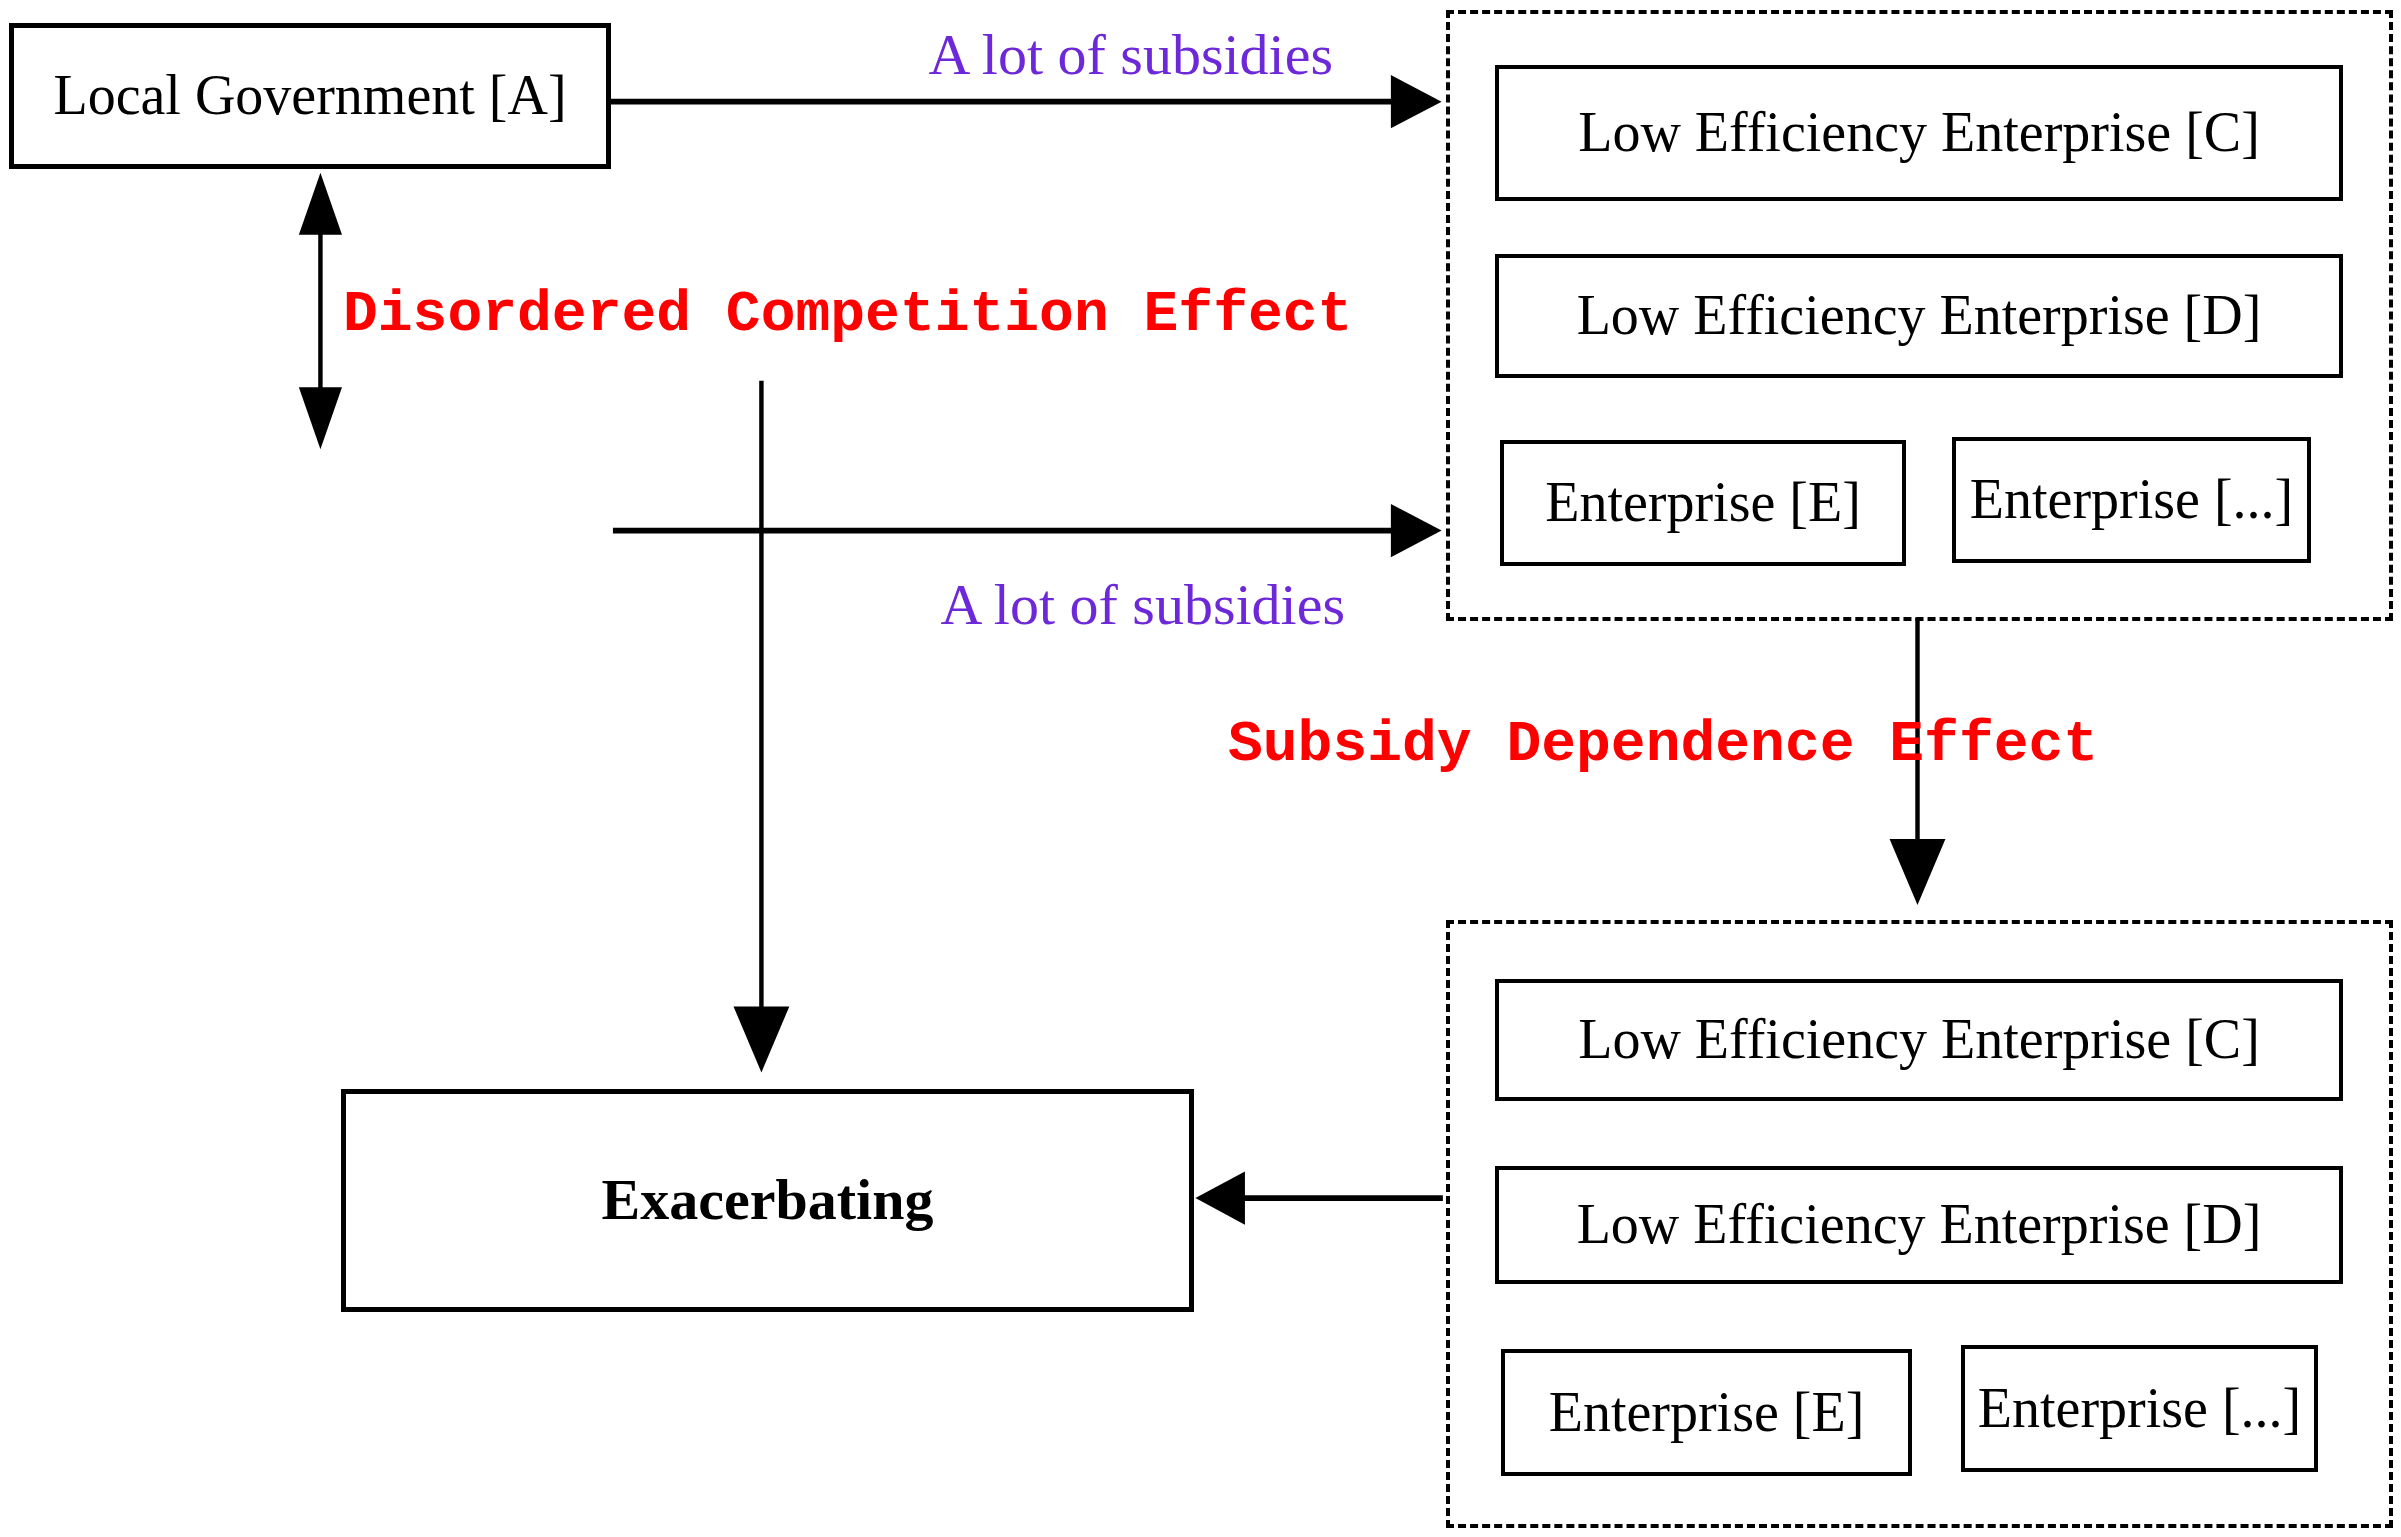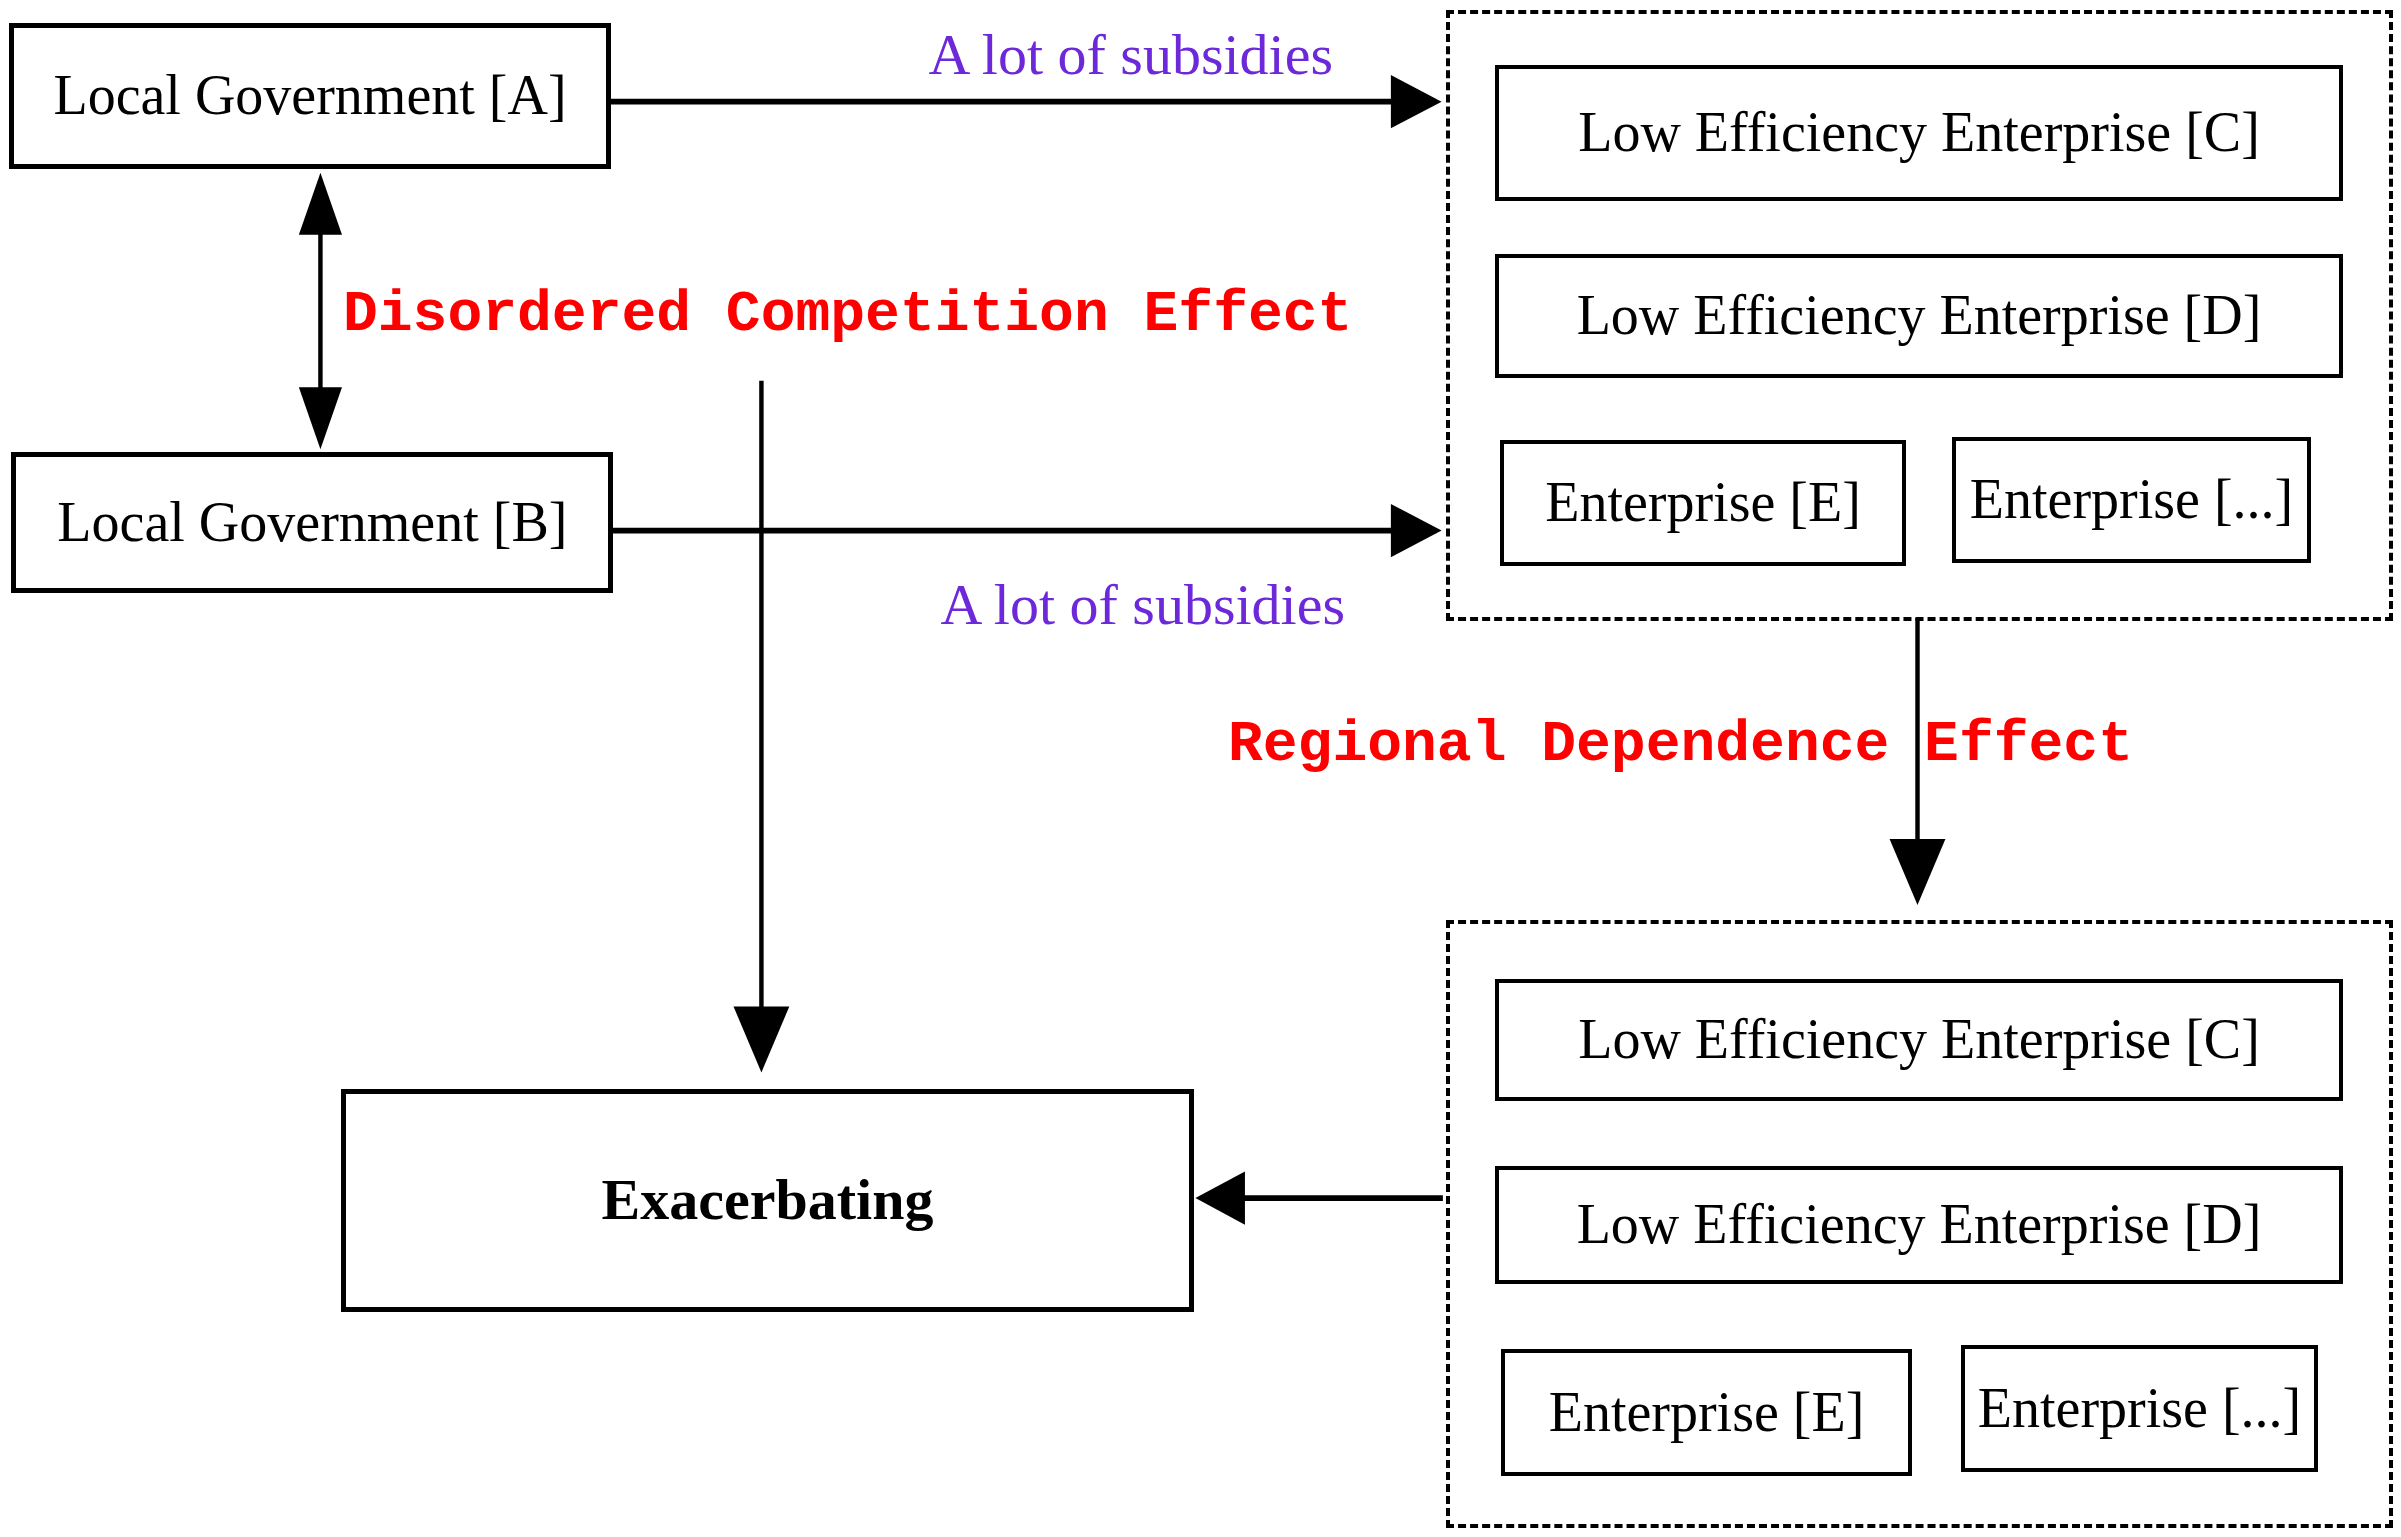--- a/index.html
+++ b/index.html
@@ -97,31 +97,28 @@
     <g>
       <line x1="1950" y1="1888" x2="2274" y2="1888" stroke-width="9"></line>
       <polygon points="1884,1888 1962,1846 1962,1930"></polygon>
     </g>
   </svg>
 
   <div class="node thick" style="left:9px; top:23px; width:602px; height:146px;">
     <span>Local Government [A]</span>
   </div>
 
-  <div class="node thick" style="left:11.4px; top:452px; width:602px; height:141px;">
-    <span>Local Government [B]</span>
-  </div>
 
   <div class="edge-label" style="left:863px; top:21.6px; width:470px;">A lot of subsidies</div>
 
   <div class="edge-label" style="left:869px; top:572px; width:476px;">A lot of subsidies</div>
 
   <div class="effect-label" style="left:343px; top:282px; width:755px;">Disordered Competition Effect</div>
 
-  <div class="effect-label" style="left:1228px; top:712px; width:670px;">Regional Dependence Effect</div>
+  <div class="effect-label" style="left:1228px; top:712px; width:670px;">Subsidy Dependence Effect</div>
 
   <div class="region" style="left:1446px; top:10.2px; width:947px; height:611px;"></div>
 
   <div class="node" style="left:1495px; top:65px; width:848px; height:136px;">
     <span>Low Efficiency Enterprise [C]</span>
   </div>
   <div class="node" style="left:1495px; top:254px; width:848px; height:124px;">
     <span>Low Efficiency Enterprise [D]</span>
   </div>
   <div class="node" style="left:1500px; top:440px; width:406px; height:126px;">

